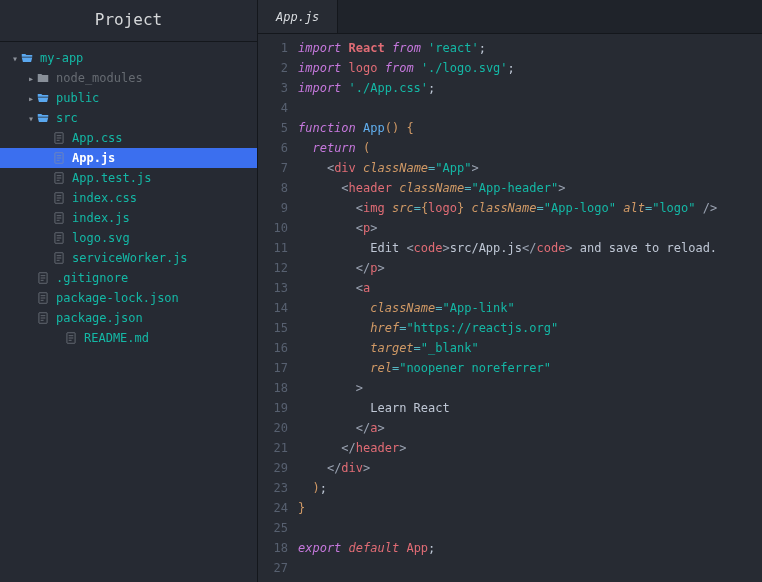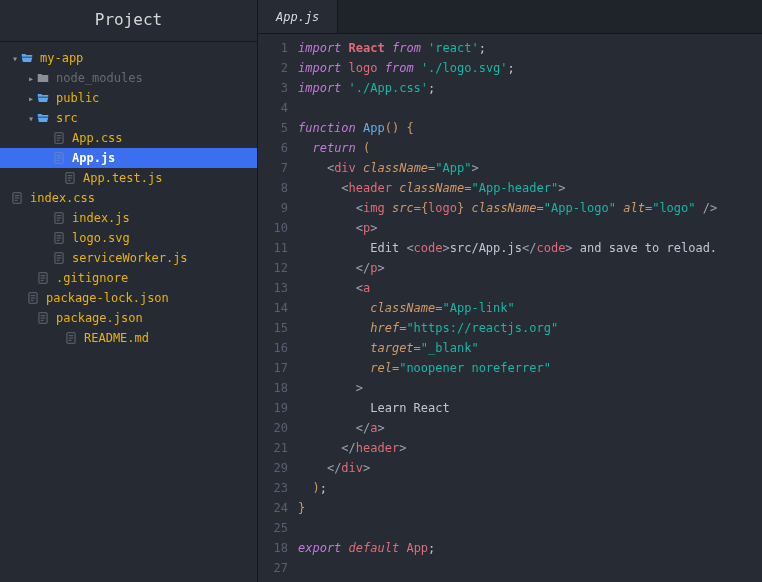--- a/index.html
+++ b/index.html
@@ -30,21 +30,21 @@
   .tree-row {
     display:flex; align-items:center;
     height:20px;
     padding-right:10px;
     cursor:default;
     white-space:nowrap;
   }
   .tree-row.selected { background:#3b6fef; color:#fff; }
   .tree-row .label { overflow:hidden; text-overflow:ellipsis; }
   .tree-row.dim .label { color:#666b72; }
-  .tree-row.green .label { color:#eab308; }
+  .tree-row.green .label { color:#14b8a6; }
   .tree-row.selected .label { color:#fff; font-weight:bold; }
   .caret { width:10px; text-align:center; font-size:10px; color:#8c919a; }
   .caret.spacer { visibility:hidden; }
   .icon { width:14px; height:14px; margin:0 6px 0 0; display:inline-flex; align-items:center; justify-content:center; }
   .icon svg { width:14px; height:14px; }
   .folder-open svg path { fill:#5aa8f0; }
   .folder-closed svg path { fill:#888f98; }
   .file-icon svg rect { fill:none; stroke:#8e949c; }
   .file-icon svg line { stroke:#8e949c; }
   
@@ -173,33 +173,33 @@
         <span class="icon file-icon">
           <svg viewBox="0 0 24 24">
             <rect x="5" y="3" width="14" height="18" rx="1"></rect>
             <line x1="8" y1="8" x2="16" y2="8"></line>
             <line x1="8" y1="12" x2="16" y2="12"></line>
             <line x1="8" y1="16" x2="13" y2="16"></line>
           </svg>
         </span>
         <span class="label">App.js</span>
       </div>
-      <div class="tree-row green" style="padding-left: 53px;">
+      <div class="tree-row green" style="padding-left: 42px;">
         <span class="caret spacer">▸</span>
         <span class="icon file-icon">
           <svg viewBox="0 0 24 24">
             <rect x="5" y="3" width="14" height="18" rx="1"></rect>
             <line x1="8" y1="8" x2="16" y2="8"></line>
             <line x1="8" y1="12" x2="16" y2="12"></line>
             <line x1="8" y1="16" x2="13" y2="16"></line>
           </svg>
         </span>
         <span class="label">App.test.js</span>
       </div>
-      <div class="tree-row green" style="">
+      <div class="tree-row green" style="padding-left: 42px;">
         <span class="caret spacer">▸</span>
         <span class="icon file-icon">
           <svg viewBox="0 0 24 24">
             <rect x="5" y="3" width="14" height="18" rx="1"></rect>
             <line x1="8" y1="8" x2="16" y2="8"></line>
             <line x1="8" y1="12" x2="16" y2="12"></line>
             <line x1="8" y1="16" x2="13" y2="16"></line>
           </svg>
         </span>
         <span class="label">index.css</span>
@@ -245,21 +245,21 @@
         <span class="icon file-icon">
           <svg viewBox="0 0 24 24">
             <rect x="5" y="3" width="14" height="18" rx="1"></rect>
             <line x1="8" y1="8" x2="16" y2="8"></line>
             <line x1="8" y1="12" x2="16" y2="12"></line>
             <line x1="8" y1="16" x2="13" y2="16"></line>
           </svg>
         </span>
         <span class="label">.gitignore</span>
       </div>
-      <div class="tree-row green" style="padding-left: 16px;">
+      <div class="tree-row green" style="padding-left: 26px;">
         <span class="caret spacer">▸</span>
         <span class="icon file-icon">
           <svg viewBox="0 0 24 24">
             <rect x="5" y="3" width="14" height="18" rx="1"></rect>
             <line x1="8" y1="8" x2="16" y2="8"></line>
             <line x1="8" y1="12" x2="16" y2="12"></line>
             <line x1="8" y1="16" x2="13" y2="16"></line>
           </svg>
         </span>
         <span class="label">package-lock.json</span>

